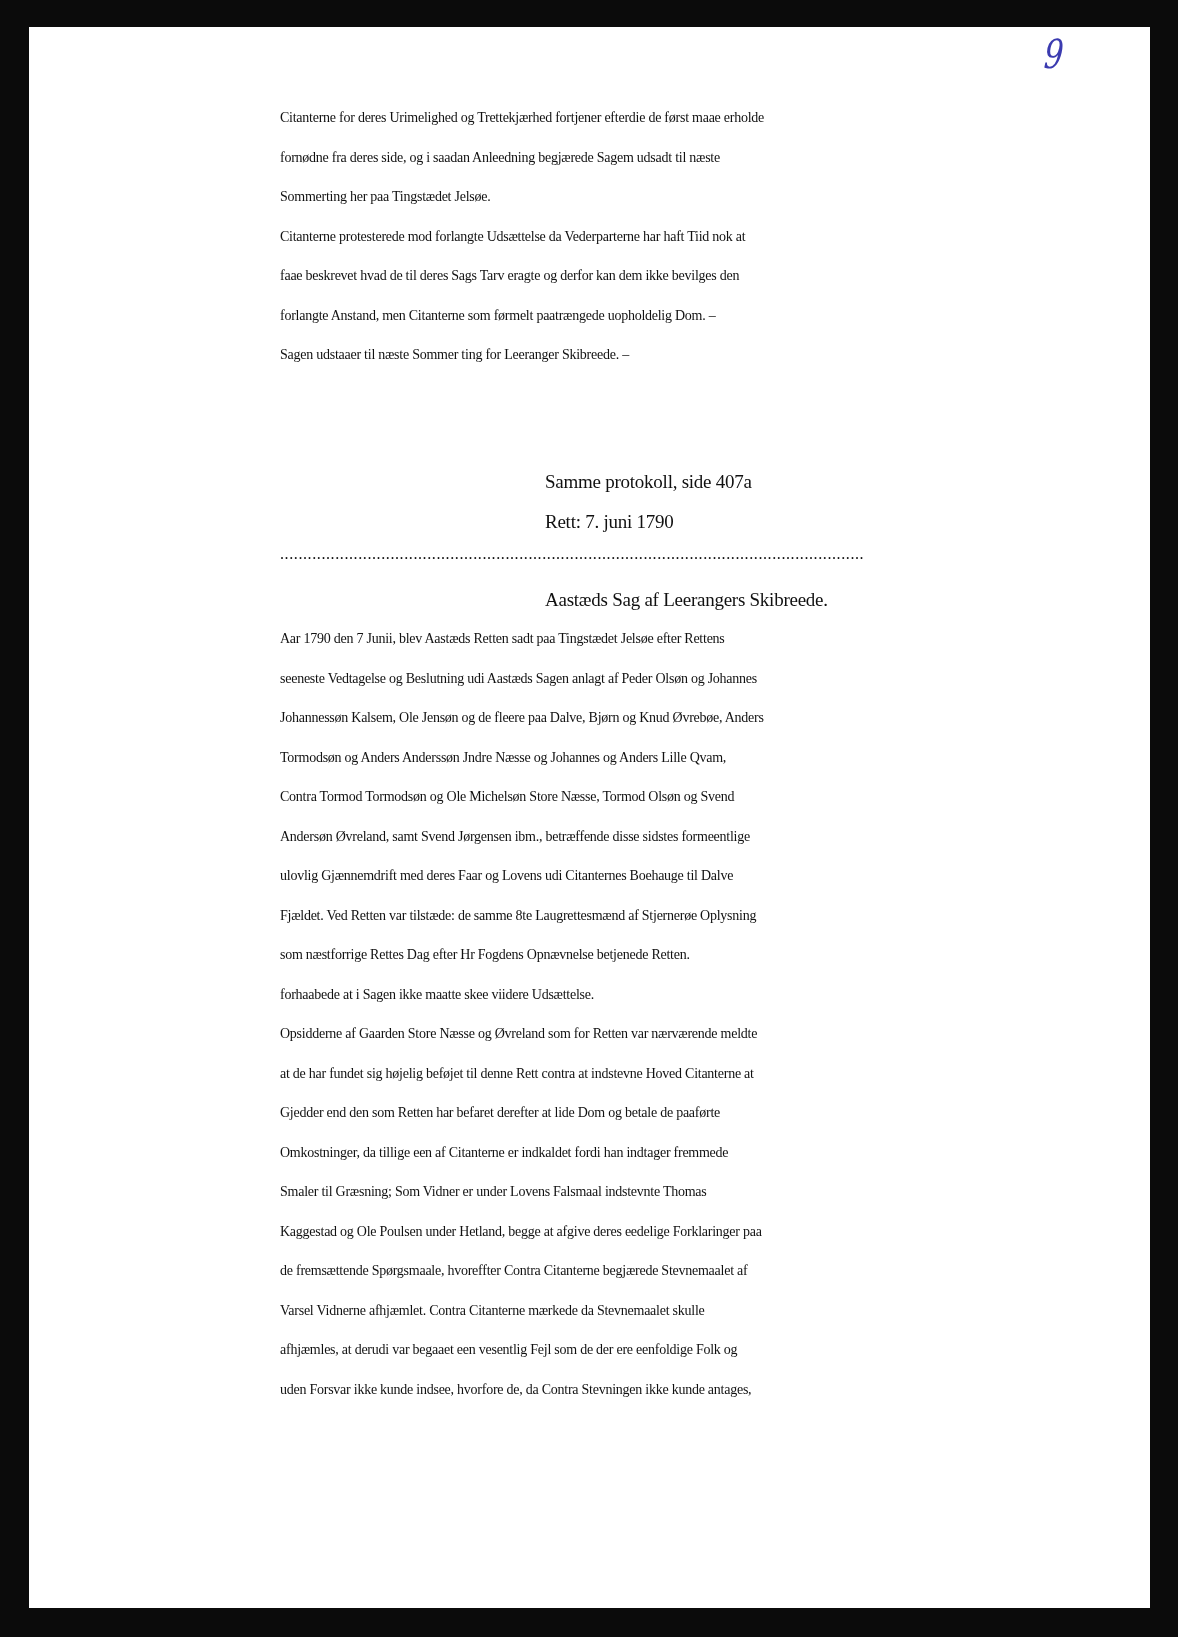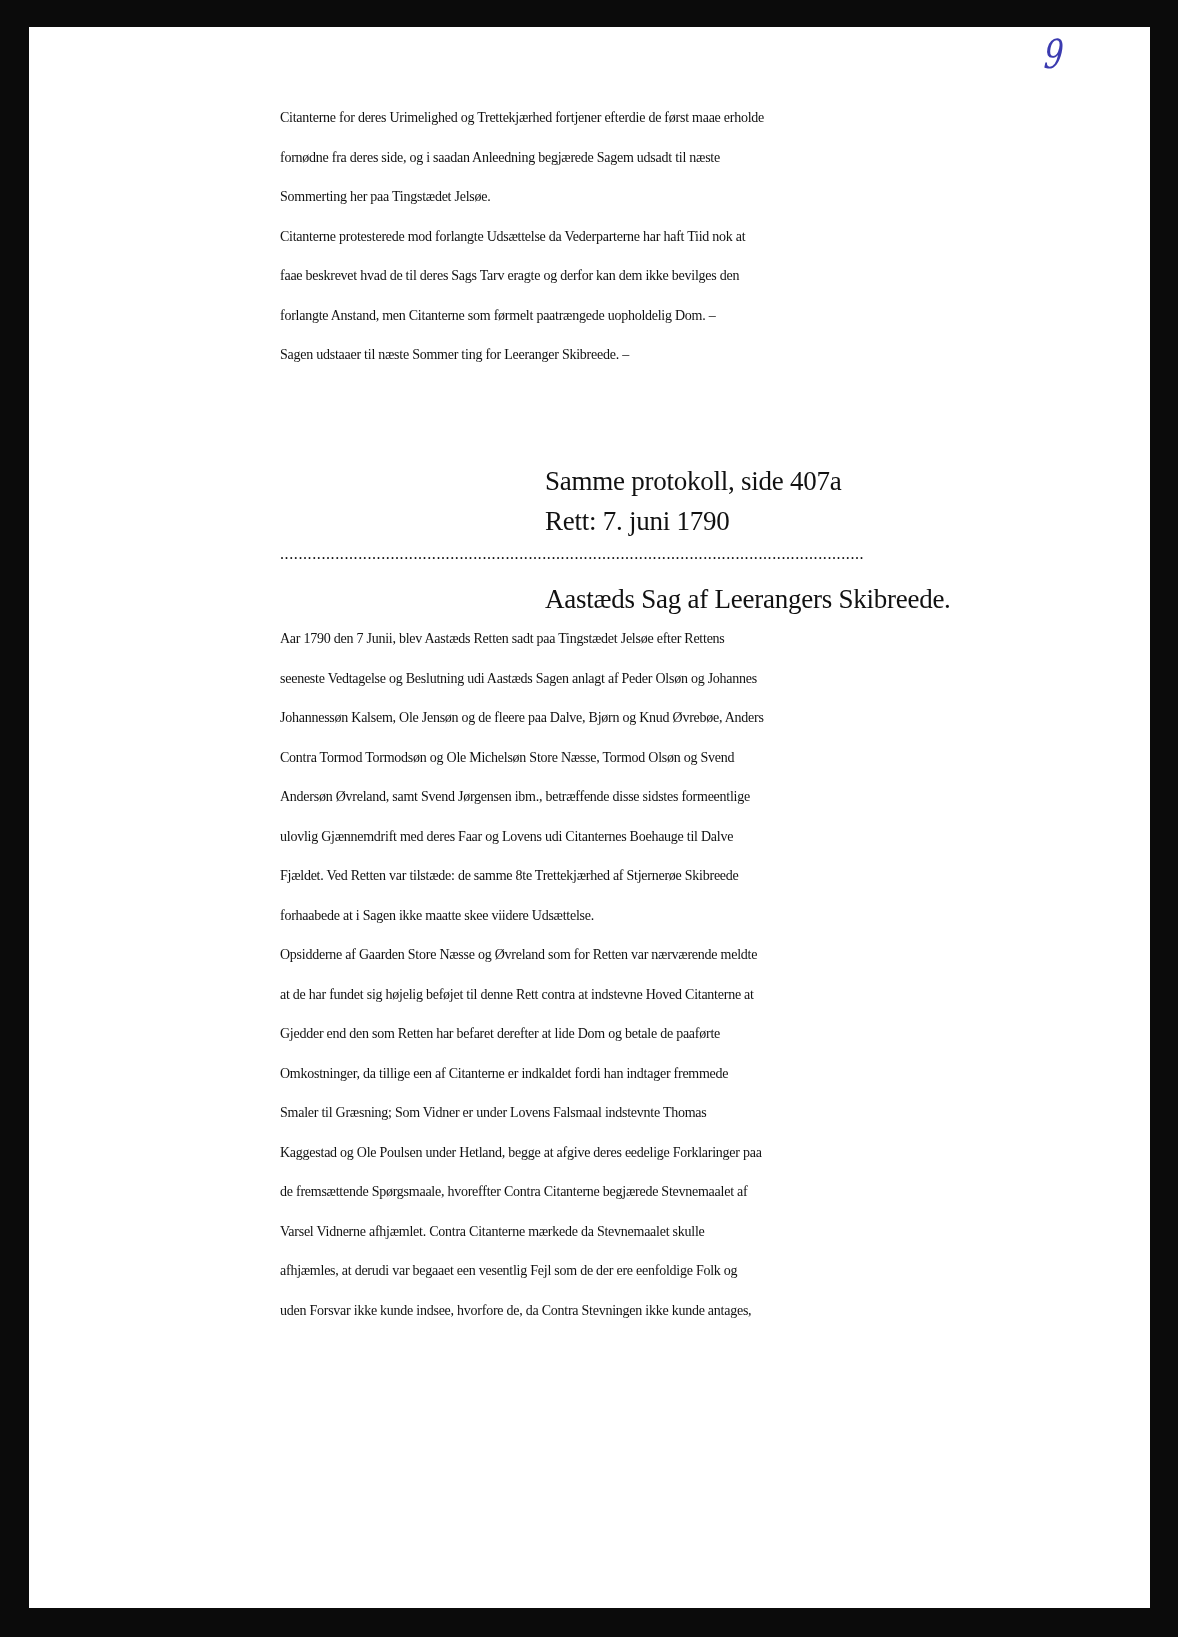--- a/index.html
+++ b/index.html
@@ -45,21 +45,21 @@
   .line {
     display: block;
     height: 39.5px;
     line-height: 39.5px;
     white-space: nowrap;
   }
   .centered {
     position: absolute;
     left: 545px;
     font-family: "Liberation Serif", serif;
-    font-size: 27px;
+    font-size: 19px;
     color: #111111;
     letter-spacing: -0.25px;
     white-space: nowrap;
     line-height: 39.5px;
   }
   .dots {
     position: absolute;
     left: 280px;
     top: 552px;
     width: 800px;
@@ -96,24 +96,26 @@
 <div class="centered" style="top:502px;">Rett: 7. juni 1790</div>
 
 <div class="dots">...............................................................................................................................</div>
 
 <div class="centered" style="top:580px;">Aastæds Sag af Leerangers Skibreede.</div>
 
 <div class="text-block" style="top:619px;">
   <span class="line">Aar 1790 den 7 Junii, blev Aastæds Retten sadt paa Tingstædet Jelsøe efter Rettens</span>
   <span class="line">seeneste Vedtagelse og Beslutning udi Aastæds Sagen anlagt af  Peder Olsøn og Johannes</span>
   <span class="line">Johannessøn Kalsem, Ole Jensøn og de fleere paa Dalve, Bjørn og Knud Øvrebøe, Anders</span>
+  <span class="line">Tormodsøn og Anders Anderssøn Jndre Næsse og Johannes og Anders Lille Qvam,</span>
   <span class="line">Contra Tormod Tormodsøn og Ole Michelsøn Store Næsse, Tormod Olsøn og Svend</span>
   <span class="line">Andersøn Øvreland, samt Svend Jørgensen ibm., betræffende disse sidstes formeentlige</span>
   <span class="line">ulovlig Gjænnemdrift med deres Faar og Lovens udi Citanternes Boehauge til Dalve</span>
-  <span class="line"><span>Fjældet. Ved Retten var tilstæde: de samme 8</span><span class="ul">te</span><span> Trettekjærhed af Stjernerøe Skibreede</span></span>
+  <span class="line"><span>Fjældet. Ved Retten var tilstæde: de samme 8</span><span class="ul">te</span><span> Laugrettesmænd af Stjernerøe Oplysning</span></span>
+  <span class="line">som næstforrige Rettes Dag efter Hr Fogdens Opnævnelse betjenede Retten.</span>
   <span class="line">forhaabede at i Sagen ikke maatte skee viidere Udsættelse.</span>
   <span class="line">Opsidderne af Gaarden Store Næsse og Øvreland som for Retten var nærværende meldte</span>
   <span class="line">at de har fundet sig højelig beføjet til denne Rett contra at indstevne Hoved Citanterne at</span>
   <span class="line">Gjedder end den som Retten har befaret derefter at lide Dom og betale de paaførte</span>
   <span class="line">Omkostninger, da tillige een af Citanterne er indkaldet fordi han indtager fremmede</span>
   <span class="line">Smaler til Græsning;  Som Vidner er under Lovens Falsmaal indstevnte Thomas</span>
   <span class="line">Kaggestad og Ole Poulsen under Hetland, begge at afgive deres eedelige Forklaringer paa</span>
   <span class="line">de fremsættende Spørgsmaale, hvoreffter Contra Citanterne begjærede Stevnemaalet af</span>
   <span class="line">Varsel Vidnerne afhjæmlet. Contra Citanterne mærkede da Stevnemaalet skulle</span>
   <span class="line">afhjæmles, at derudi var begaaet een vesentlig Fejl som de der ere eenfoldige Folk og</span>

